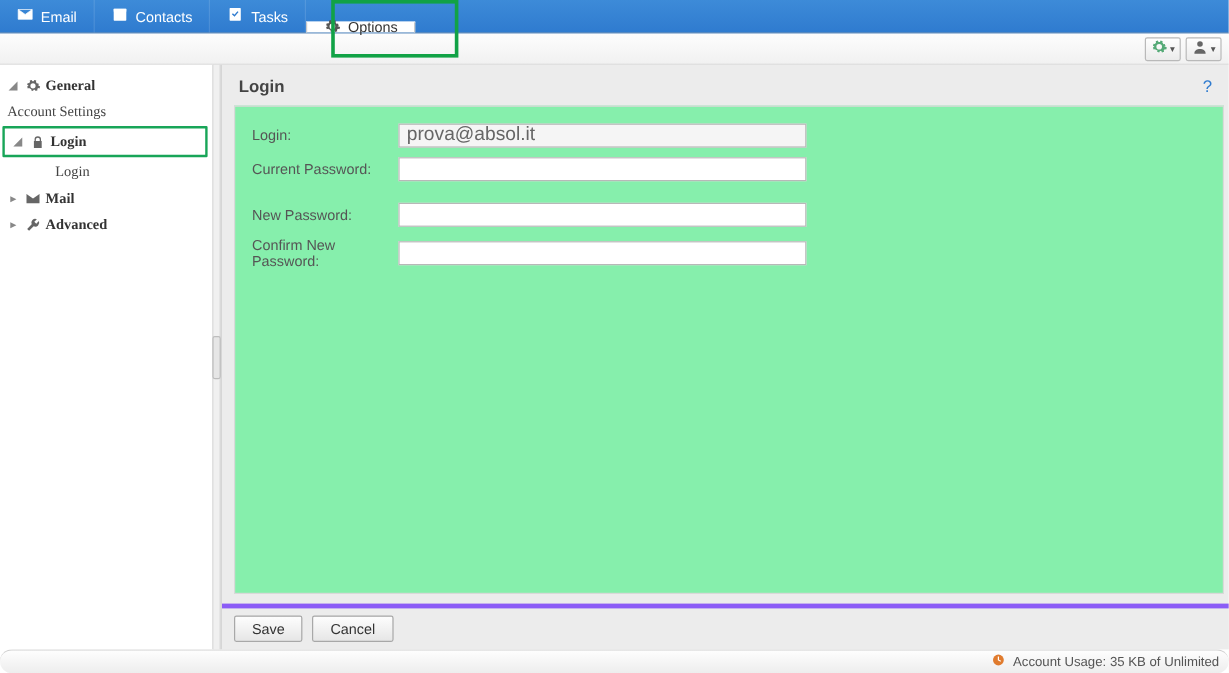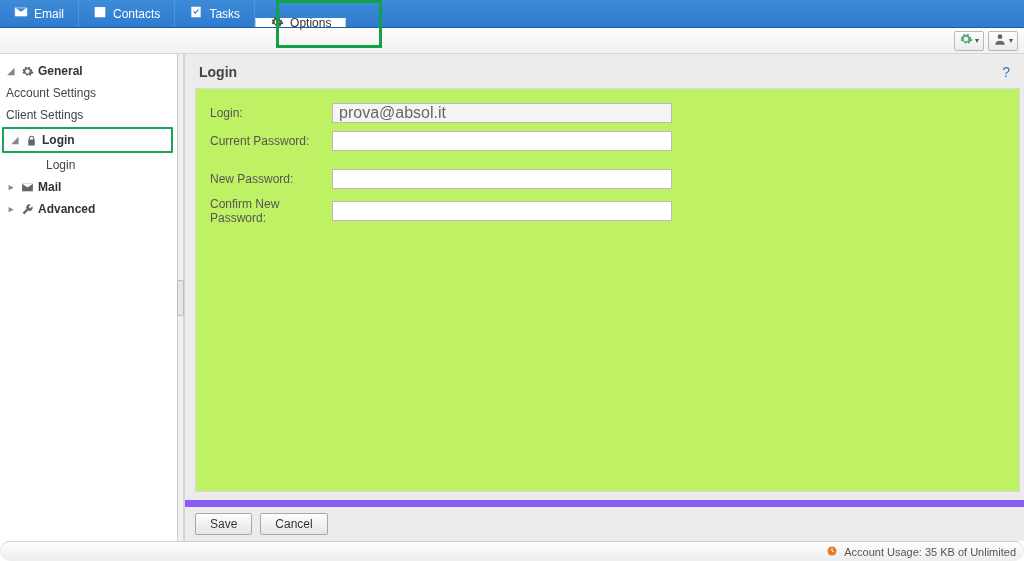--- a/index.html
+++ b/index.html
@@ -46,21 +46,21 @@
     padding-top:6px; overflow-y:auto; position:relative;
   }
   .tree-item {
     display:flex; align-items:center; gap:4px;
     padding: 2px 4px 2px 6px; color:#444; cursor:pointer;
     line-height: 18px;
   }
   .tree-item .exp { width:10px; font-size:9px; color:#888; text-align:center;}
   .tree-item .ico { width:14px; height:14px; display:flex; align-items:center; justify-content:center;}
   .tree-item .ico svg{width:13px;height:13px;}
-  .tree-item .label { white-space:nowrap; }
+  .tree-item .label { white-space:nowrap;font-family:Liberation Serif, serif; }
   .indent-1 { }
   .indent-2 { padding-left: 46px; }
   .tree-item.bold { font-weight:600; color:#333;}
   .highlight-box {
     border:2px solid #18a558; border-radius:1px;
   }
 
   
   .splitter {
     width:6px; background:#f0f0f0; position:relative; cursor:col-resize;
@@ -78,35 +78,35 @@
     border-left:1px solid #d6d6d6;
   }
   .main-header {
     display:flex; align-items:center; justify-content:space-between;
     padding: 10px 14px 8px 14px;
     color:#444; font-weight:600; font-size:14px;
   }
   .help-link { color:#2f7bcf; font-weight:normal; font-size:14px; cursor:pointer;}
   .form-area {
     flex:1; margin: 0 4px 8px 10px;
-    background:#bef264; border:1px solid #d9d9d9;
+    background:#86efac; border:1px solid #d9d9d9;
     padding: 14px 14px 0 14px;
   }
   .form-row { display:flex; align-items:center; margin-bottom:8px;}
   .form-row.big-gap { margin-top: 18px;}
   .form-label { width:122px; color:#555; font-size:12px;}
   .form-input {
     width: 340px; height:20px; border:1px solid #b8b8b8;
     background:#fff; padding:1px 6px; font-size:16px; color:#333;
   }
   .form-input[readonly]{ background:#f5f5f5; color:#666;}
 
   .button-bar {
     display:flex; gap:8px; padding:6px 10px;
-    border-top:7px solid #8b5cf6; background:#ececec;
+    border-top:4px solid #8b5cf6; background:#ececec;
   }
   .btn {
     min-width:56px; height:22px; padding:0 14px;
     background: linear-gradient(#fdfdfd,#e6e6e6);
     border:1px solid #a8a8a8; border-radius:2px;
     color:#333; cursor:pointer; font-size:12px;
   }
 
   
   .statusbar {
@@ -195,23 +195,20 @@
       <span class="exp">◢</span>
       <span class="ico">
         <svg viewBox="0 0 24 24">
               <path fill="#666" d="M12 8a4 4 0 100 8 4 4 0 000-8zm9 4l2 1-1 3-2-0.5a8 8 0 01-1.5 1.5l0.5 2-3 1-1-2h-2l-1 2-3-1 0.5-2A8 8 0 016 15.5L4 16l-1-3 2-1v-0.5l-2-1 1-3 2 0.5A8 8 0 017.5 6L7 4l3-1 1 2h2l1-2 3 1-0.5 2A8 8 0 0118 8.5l2-0.5 1 3-2 1z"></path>
             </svg>
       </span>
       <span class="label">General</span>
     </div>
     <div class="tree-item indent-1">
       <span class="label">Account Settings</span>
-    </div>
-    <div class="tree-item indent-1">
-      <span class="label">Client Settings</span>
     </div>
 
     <div style="padding:1px 4px 1px 2px;">
       <div class="tree-item bold highlight-box" style="padding-left:6px;">
         <span class="exp">◢</span>
         <span class="ico">
           <svg viewBox="0 0 24 24">
                 <path fill="#666" d="M7 10V8a5 5 0 0110 0v2h1v11H6V10zm2 0h6V8a3 3 0 00-6 0z"></path>
               </svg>
         </span>

